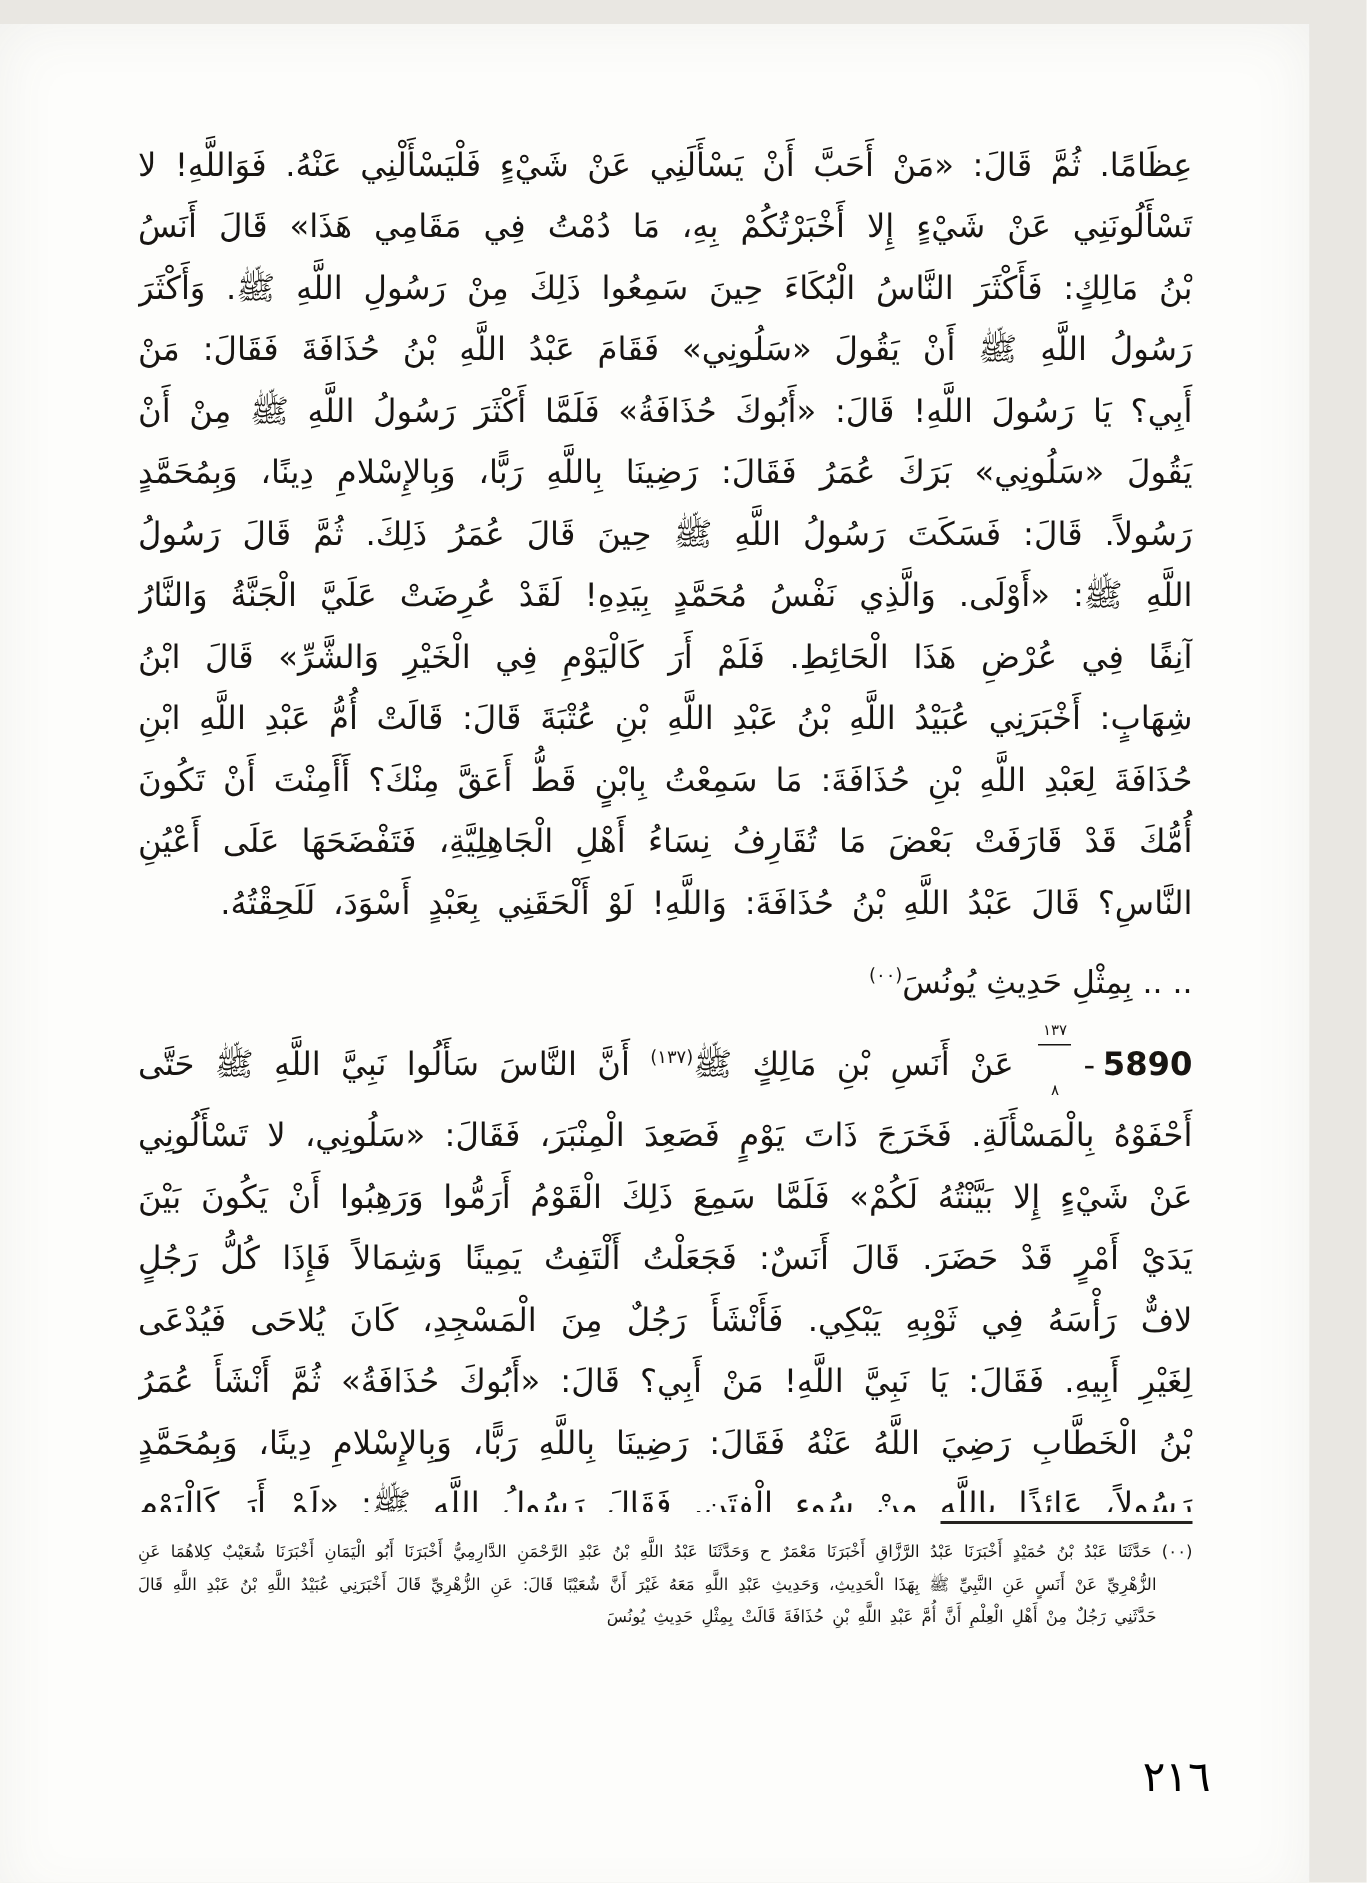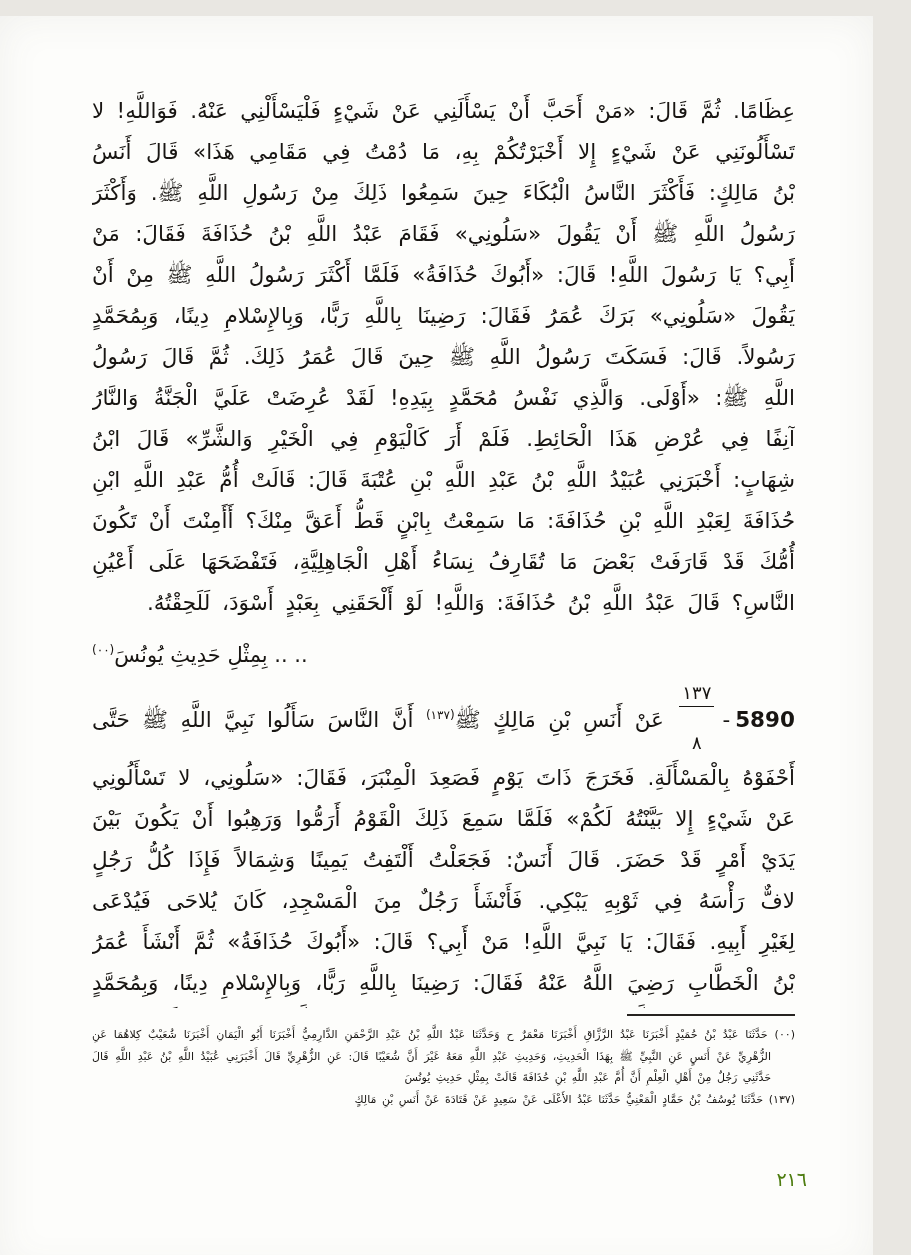--- a/index.html
+++ b/index.html
@@ -26,29 +26,29 @@
     margin:0;
     font-size:21.5px;
     line-height:41px;
     text-align:justify;
     word-spacing:5px;
   }
   .isnad-line{
     margin:12px 0 4px;
     font-size:21px;
     line-height:40px;
-    text-align:left;
+    text-align:right;
   }
   .hadith-par{margin-top:10px;}
   .hnum{font-weight:bold;}
   .hsep{margin:0 5px;}
   .fraction{
     display:inline-flex;flex-direction:column;align-items:center;
     vertical-align:middle;
-    font-size:18px;line-height:1.25;
+    font-size:10px;line-height:1.25;
     margin:0 3px;
     transform:translateY(-3px);
     gap:24px;
   }
   .frac-top{border-bottom:1.5px solid #181512;padding:0 3px 1px;}
   .frac-bottom{padding-top:1px;}
   .fn-ref{
     font-size:12px;
     vertical-align:8px;
     line-height:0;
@@ -69,23 +69,23 @@
     line-height:21.5px;
     text-align:justify;
     word-spacing:2px;
     padding-right:24px;
     text-indent:-24px;
   }
   .fn-marker{white-space:nowrap;}
   .page-number{
     position:absolute;top:1152px;right:66px;
     direction:rtl;
-    font-size:19px;
+    font-size:28px;
     letter-spacing:2px;
-    color:#4d7c0f;
+    color:#000000;
   }
 </style>
 </head>
 <body>
 
 <div class="page">
 
   <div class="main-text" dir="rtl">
 
     <p class="body-par">عِظَامًا. ثُمَّ قَالَ: «مَنْ أَحَبَّ أَنْ يَسْأَلَنِي عَنْ شَيْءٍ فَلْيَسْأَلْنِي عَنْهُ. فَوَاللَّهِ! لا تَسْأَلُونَنِي عَنْ شَيْءٍ إِلا أَخْبَرْتُكُمْ بِهِ، مَا دُمْتُ فِي مَقَامِي هَذَا» قَالَ أَنَسُ بْنُ مَالِكٍ: فَأَكْثَرَ النَّاسُ الْبُكَاءَ حِينَ سَمِعُوا ذَلِكَ مِنْ رَسُولِ اللَّهِ ﷺ. وَأَكْثَرَ رَسُولُ اللَّهِ ﷺ أَنْ يَقُولَ «سَلُونِي» فَقَامَ عَبْدُ اللَّهِ بْنُ حُذَافَةَ فَقَالَ: مَنْ أَبِي؟ يَا رَسُولَ اللَّهِ! قَالَ: «أَبُوكَ حُذَافَةُ» فَلَمَّا أَكْثَرَ رَسُولُ اللَّهِ ﷺ مِنْ أَنْ يَقُولَ «سَلُونِي» بَرَكَ عُمَرُ فَقَالَ: رَضِينَا بِاللَّهِ رَبًّا، وَبِالإِسْلامِ دِينًا، وَبِمُحَمَّدٍ رَسُولاً. قَالَ: فَسَكَتَ رَسُولُ اللَّهِ ﷺ حِينَ قَالَ عُمَرُ ذَلِكَ. ثُمَّ قَالَ رَسُولُ اللَّهِ ﷺ: «أَوْلَى. وَالَّذِي نَفْسُ مُحَمَّدٍ بِيَدِهِ! لَقَدْ عُرِضَتْ عَلَيَّ الْجَنَّةُ وَالنَّارُ آنِفًا فِي عُرْضِ هَذَا الْحَائِطِ. فَلَمْ أَرَ كَالْيَوْمِ فِي الْخَيْرِ وَالشَّرِّ» قَالَ ابْنُ شِهَابٍ: أَخْبَرَنِي عُبَيْدُ اللَّهِ بْنُ عَبْدِ اللَّهِ بْنِ عُتْبَةَ قَالَ: قَالَتْ أُمُّ عَبْدِ اللَّهِ ابْنِ حُذَافَةَ لِعَبْدِ اللَّهِ بْنِ حُذَافَةَ: مَا سَمِعْتُ بِابْنٍ قَطُّ أَعَقَّ مِنْكَ؟ أَأَمِنْتَ أَنْ تَكُونَ أُمُّكَ قَدْ قَارَفَتْ بَعْضَ مَا تُقَارِفُ نِسَاءُ أَهْلِ الْجَاهِلِيَّةِ، فَتَفْضَحَهَا عَلَى أَعْيُنِ النَّاسِ؟ قَالَ عَبْدُ اللَّهِ بْنُ حُذَافَةَ: وَاللَّهِ! لَوْ أَلْحَقَنِي بِعَبْدٍ أَسْوَدَ، لَلَحِقْتُهُ.</p>
@@ -97,18 +97,17 @@
           <span class="frac-bottom">٨</span>
         </span> <span>عَنْ أَنَسِ بْنِ مَالِكٍ ﷺ</span><sup class="fn-ref">(١٣٧)</sup> <span>أَنَّ النَّاسَ سَأَلُوا نَبِيَّ اللَّهِ ﷺ حَتَّى أَحْفَوْهُ بِالْمَسْأَلَةِ. فَخَرَجَ ذَاتَ يَوْمٍ فَصَعِدَ الْمِنْبَرَ، فَقَالَ: «سَلُونِي، لا تَسْأَلُونِي عَنْ شَيْءٍ إِلا بَيَّنْتُهُ لَكُمْ» فَلَمَّا سَمِعَ ذَلِكَ الْقَوْمُ أَرَمُّوا وَرَهِبُوا أَنْ يَكُونَ بَيْنَ يَدَيْ أَمْرٍ قَدْ حَضَرَ. قَالَ أَنَسٌ: فَجَعَلْتُ أَلْتَفِتُ يَمِينًا وَشِمَالاً فَإِذَا كُلُّ رَجُلٍ لافٌّ رَأْسَهُ فِي ثَوْبِهِ يَبْكِي. فَأَنْشَأَ رَجُلٌ مِنَ الْمَسْجِدِ، كَانَ يُلاحَى فَيُدْعَى لِغَيْرِ أَبِيهِ. فَقَالَ: يَا نَبِيَّ اللَّهِ! مَنْ أَبِي؟ قَالَ: «أَبُوكَ حُذَافَةُ» ثُمَّ أَنْشَأَ عُمَرُ بْنُ الْخَطَّابِ رَضِيَ اللَّهُ عَنْهُ فَقَالَ: رَضِينَا بِاللَّهِ رَبًّا، وَبِالإِسْلامِ دِينًا، وَبِمُحَمَّدٍ رَسُولاً، عَائِذًا بِاللَّهِ مِنْ سُوءِ الْفِتَنِ. فَقَالَ رَسُولُ اللَّهِ ﷺ: «لَمْ أَرَ كَالْيَوْمِ قَطُّ فِي الْخَيْرِ وَالشَّرِّ. إِنِّي صُوِّرَتْ لِيَ الْجَنَّةُ وَالنَّارُ، فَرَأَيْتُهُمَا دُونَ هَذَا الْحَائِطِ».</span></p>
 
   </div>
 
   <div class="footnotes" dir="rtl">
     <div class="fn-rule"></div>
 
     <p class="footnote"><span class="fn-marker">(٠٠)</span> <span>حَدَّثَنَا عَبْدُ بْنُ حُمَيْدٍ أَخْبَرَنَا عَبْدُ الرَّزَّاقِ أَخْبَرَنَا مَعْمَرٌ ح وَحَدَّثَنَا عَبْدُ اللَّهِ بْنُ عَبْدِ الرَّحْمَنِ الدَّارِمِيُّ أَخْبَرَنَا أَبُو الْيَمَانِ أَخْبَرَنَا شُعَيْبٌ كِلاهُمَا عَنِ الزُّهْرِيِّ عَنْ أَنَسٍ عَنِ النَّبِيِّ ﷺ بِهَذَا الْحَدِيثِ، وَحَدِيثِ عَبْدِ اللَّهِ مَعَهُ غَيْرَ أَنَّ شُعَيْبًا قَالَ: عَنِ الزُّهْرِيِّ قَالَ أَخْبَرَنِي عُبَيْدُ اللَّهِ بْنُ عَبْدِ اللَّهِ قَالَ حَدَّثَنِي رَجُلٌ مِنْ أَهْلِ الْعِلْمِ أَنَّ أُمَّ عَبْدِ اللَّهِ بْنِ حُذَافَةَ قَالَتْ بِمِثْلِ حَدِيثِ يُونُسَ</span></p>
 
-    <p class="footnote"><span class="fn-marker">(١٣٧)</span> <span>حَدَّثَنَا يُوسُفُ بْنُ حَمَّادٍ الْمَعْنِيُّ حَدَّثَنَا عَبْدُ الأَعْلَى عَنْ سَعِيدٍ عَنْ قَتَادَةَ عَنْ أَنَسِ بْنِ مَالِكٍ</span></p>
   </div>
 
   <div class="page-number">٢١٦</div>
 
 </div>
 
 </body></html>

